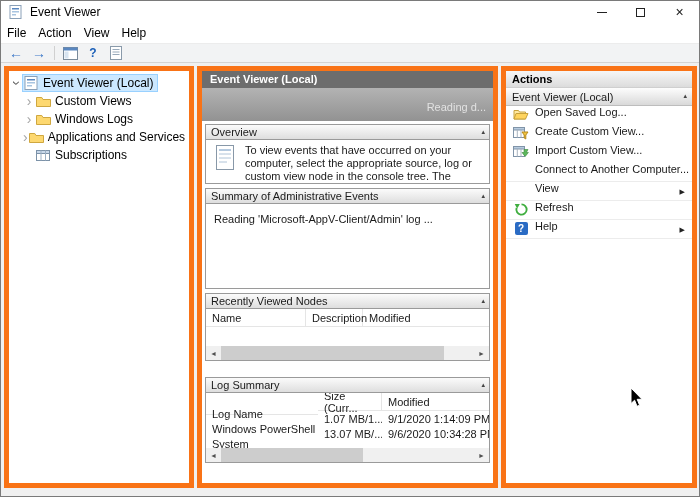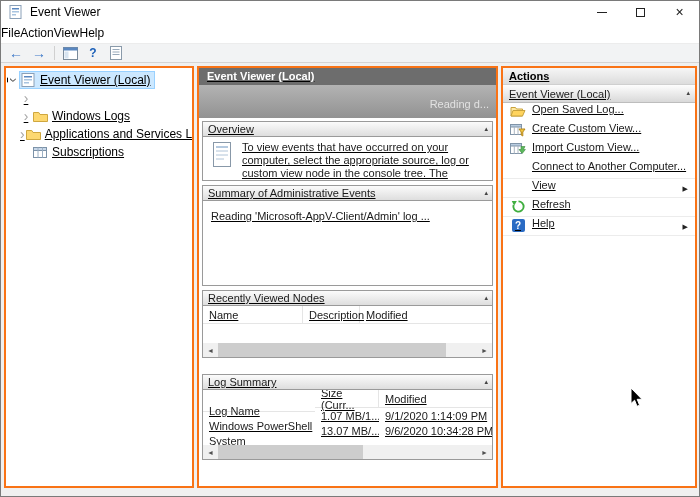--- a/index.html
+++ b/index.html
@@ -9,32 +9,32 @@
   
   .titlebar { position:absolute; top:0; left:0; right:0; height:22px; background:#fff; display:flex; align-items:center; }
   .title-text { font-size:12px; color:#000; margin-left:6px; }
   .win-controls { position:absolute; right:0; top:0; height:22px; display:flex; }
   .win-btn { width:39px; height:22px; display:flex; align-items:center; justify-content:center; color:#222; font-size:14px; }
   .min-glyph { display:inline-block; width:10px; border-top:1px solid #222; }
   .max-glyph { display:inline-block; width:9px; height:9px; border:1px solid #222; }
 
   
   .menubar { position:absolute; top:22px; left:0; right:0; height:20px; background:#fff; display:flex; align-items:center; font-size:12px; color:#000; }
-  .menu-item { padding:2px 0; }
+  .menu-item { padding:2px 6px; }
 
   
   .toolbar { position:absolute; top:42px; left:0; right:0; height:20px; background:#f2f3f4; border-top:1px solid #ececec; border-bottom:1px solid #d4d4d4; display:flex; align-items:center; padding-left:5px; gap:3px; }
   .tb-btn { width:20px; height:17px; display:flex; align-items:center; justify-content:center; }
   .tb-arrow { font-size:14px; font-weight:bold; color:#3c78c8; line-height:1; }
   .tb-sep { width:1px; height:14px; background:#d0d0d0; margin:0 2px; }
   .tb-help { color:#1b5fb8; font-weight:bold; font-size:12px; }
 
   
   .main-bg { position:absolute; top:62px; left:0; right:0; bottom:0; background:#f0f0f0; }
-  .pane { position:absolute; background:#fff; border:2px solid #f97316;text-decoration:underline; }
+  .pane { position:absolute; background:#fff; border:5px solid #f97316; }
 
   
   .tree-pane { left:3px; top:65px; width:190px; height:422px; padding-top:3px; overflow:hidden; }
   .tree-row { display:flex; align-items:center; height:18px; font-size:12px; color:#000; white-space:nowrap; }
   .tree-row.root { padding-left:2px; }
   .tree-row.child { padding-left:14px; }
   .chev { width:12px; text-align:center; font-size:14px; color:#a6a6a6; line-height:12px; }
   .chev.expanded { color:#595959; transform:rotate(90deg); }
   .chev.none { visibility:hidden; }
   .tnode { display:flex; align-items:center; padding:1px 3px 1px 1px; gap:4px; }
@@ -157,20 +157,26 @@
           <rect x="1" y="0.5" width="12" height="13" fill="#fff" stroke="#8aa0b8"></rect>
           <rect x="3" y="3" width="8" height="1.5" fill="#5a87c0"></rect>
           <rect x="3" y="6" width="8" height="1.5" fill="#a8c4e0"></rect>
           <rect x="3" y="9" width="5" height="1.5" fill="#a8c4e0"></rect>
         </svg>
         <span>Event Viewer (Local)</span>
       </span>
     </div>
     <div class="tree-row child">
       <span class="chev">›</span>
+      <span class="tnode">
+        <svg class="ticon" width="15" height="13" viewBox="0 0 15 13">
+          <path d="M0.5,3 L0.5,11.5 L14.5,11.5 L14.5,4.5 L7,4.5 L5.8,2.5 L0.5,2.5 Z" fill="#fdd870" stroke="#cfa73f"></path>
+        </svg>
+        <span>Custom Views</span>
+      </span>
     </div>
     <div class="tree-row child">
       <span class="chev">›</span>
       <span class="tnode">
         <svg class="ticon" width="15" height="13" viewBox="0 0 15 13">
           <path d="M0.5,3 L0.5,11.5 L14.5,11.5 L14.5,4.5 L7,4.5 L5.8,2.5 L0.5,2.5 Z" fill="#fdd870" stroke="#cfa73f"></path>
         </svg>
         <span>Windows Logs</span>
       </span>
     </div>

